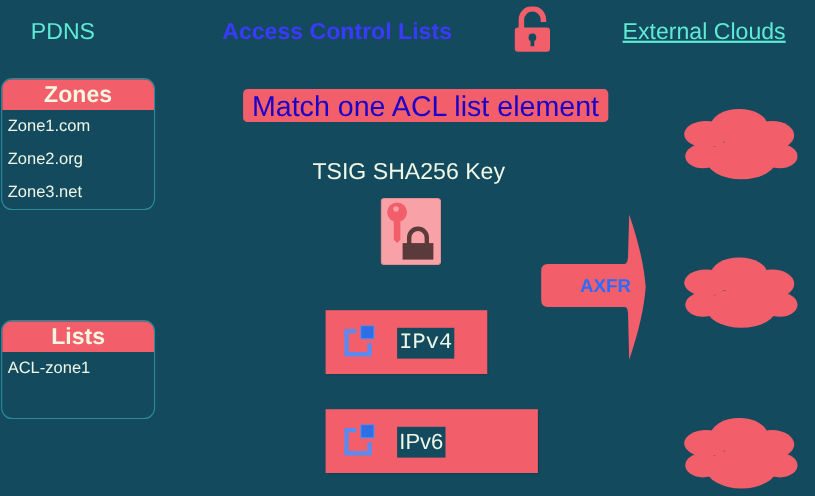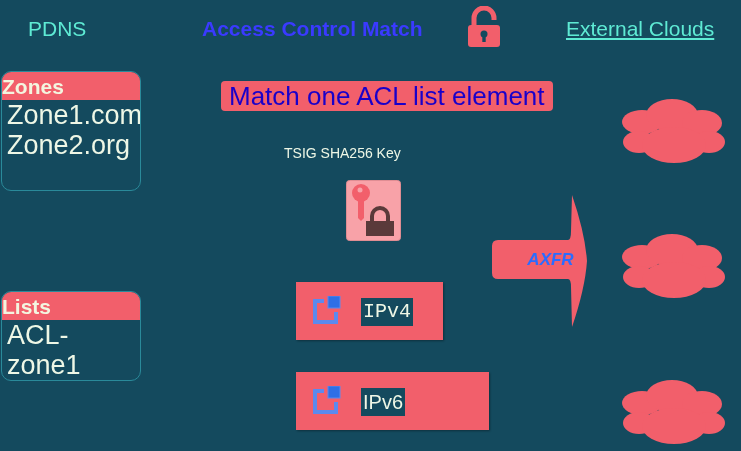--- a/index.html
+++ b/index.html
@@ -11,63 +11,63 @@
     }
     .abs { position:absolute; }
     .heading { color:#5eead4; font-size:21px; }
     .acl-title { color:#3a3aff; font-size:21px; font-weight:bold; }
     .card {
       position:absolute; border:1px solid #2a8a9a; border-radius:10px;
       overflow:hidden; background:#144a5e;
     }
     .card-head {
       background:#f25f6b; color:#f3f6e0; font-weight:bold; font-size:21px;
-      text-align:left; height:28px; line-height:30px;
+      text-align:center; height:28px; line-height:30px;
     }
-    .card-item { color:#eef7e6; font-size:27px; line-height:30px; padding-left:5px; }
+    .card-item { color:#eef7e6; font-size:15px; line-height:30px; padding-left:5px; }
     .match-pill {
       background:#f25f6b; color:#1a00c9; font-size:26px;
       border-radius:4px; padding:0 8px; height:30px; line-height:30px;
     }
-    .tsig-label { color:#eef7e6; font-size:14px; }
+    .tsig-label { color:#eef7e6; font-size:21px; }
     .ip-box {
       position:absolute; background:#f25f6b; width:147px; height:58px;
       box-shadow:1px 1px 2px rgba(0,0,0,0.35);
     }
     .ip-label {
       position:absolute; left:65px; top:16px; background:#144a5e;
       color:#eef7e6; font-size:20px; padding:0 2px; line-height:28px;
     }
     .ip-icon { position:absolute; left:16px; top:14px; }
     .axfr-label {
       position:absolute; left:0; top:0; width:65px; height:42px; line-height:42px;
       text-align:center; color:#2a6cff; font-weight:bold; font-size:17px;
       padding-left:28px;
-      font-style:italic;
     }
   </style>
 </head>
 <body>
 
 <div class="abs heading" style="left:28px; top:17px;">PDNS</div>
-<div class="abs acl-title" style="left:202px; top:17px;">Access Control Match</div>
+<div class="abs acl-title" style="left:202px; top:17px;">Access Control Lists</div>
 <div class="abs" style="left:466px; top:6px;">
   <svg width="36" height="42" viewBox="0 0 36 42">
     <path d="M8 20 V12 A10 10 0 0 1 28 12 V14" fill="none" stroke="#f25f6b" stroke-width="5"></path>
     <rect x="2" y="19" width="32" height="22" rx="3" fill="#f25f6b"></rect>
     <circle cx="18" cy="28" r="3.5" fill="#144a5e"></circle>
     <rect x="16.3" y="29" width="3.4" height="7" fill="#144a5e"></rect>
   </svg>
 </div>
 <div class="abs heading" style="left:566px; top:17px;text-decoration:underline;">External Clouds</div>
 
 <div class="card" style="left:1px; top:71px; width:138px; height:118px;">
   <div class="card-head">Zones</div>
   <div class="card-item">Zone1.com</div>
   <div class="card-item">Zone2.org</div>
+  <div class="card-item">Zone3.net</div>
 </div>
 
 <div class="card" style="left:1px; top:291px; width:138px; height:88px;">
   <div class="card-head">Lists</div>
   <div class="card-item">ACL-zone1</div>
 </div>
 
 <div class="abs match-pill" style="left:221px; top:81px;">Match one ACL list element</div>
 
 <div class="abs tsig-label" style="left:284px; top:145px;">TSIG SHA256 Key</div>

